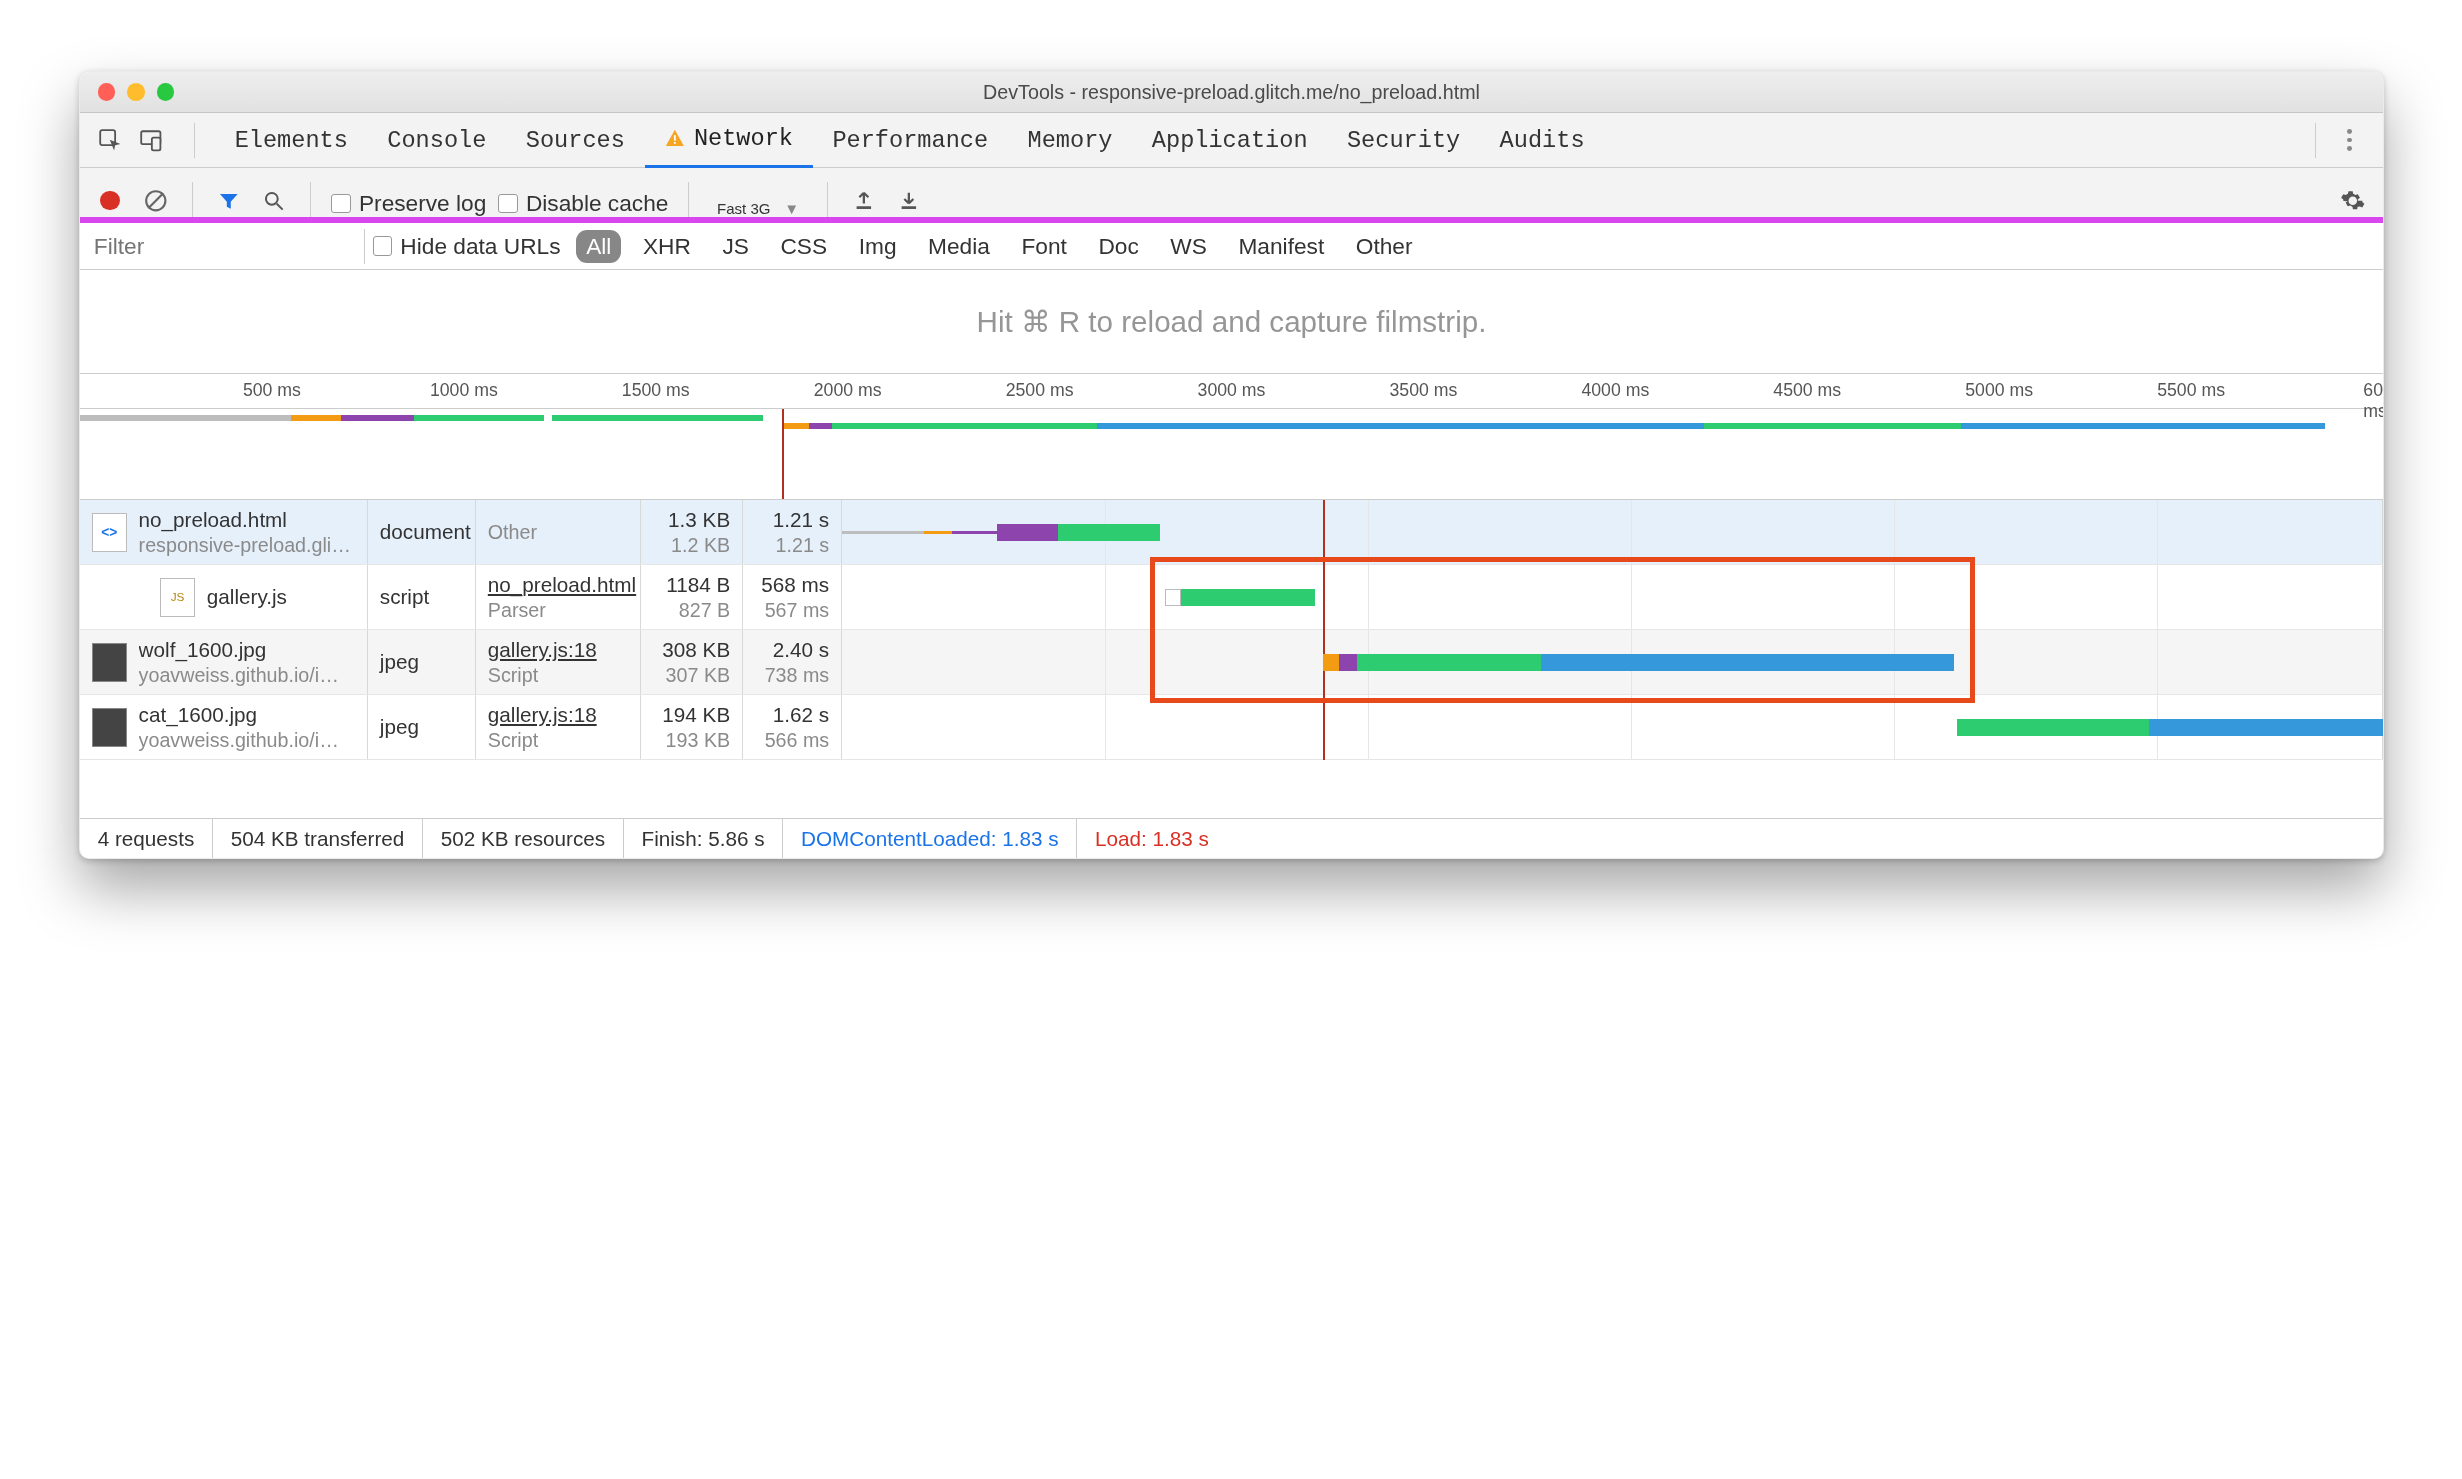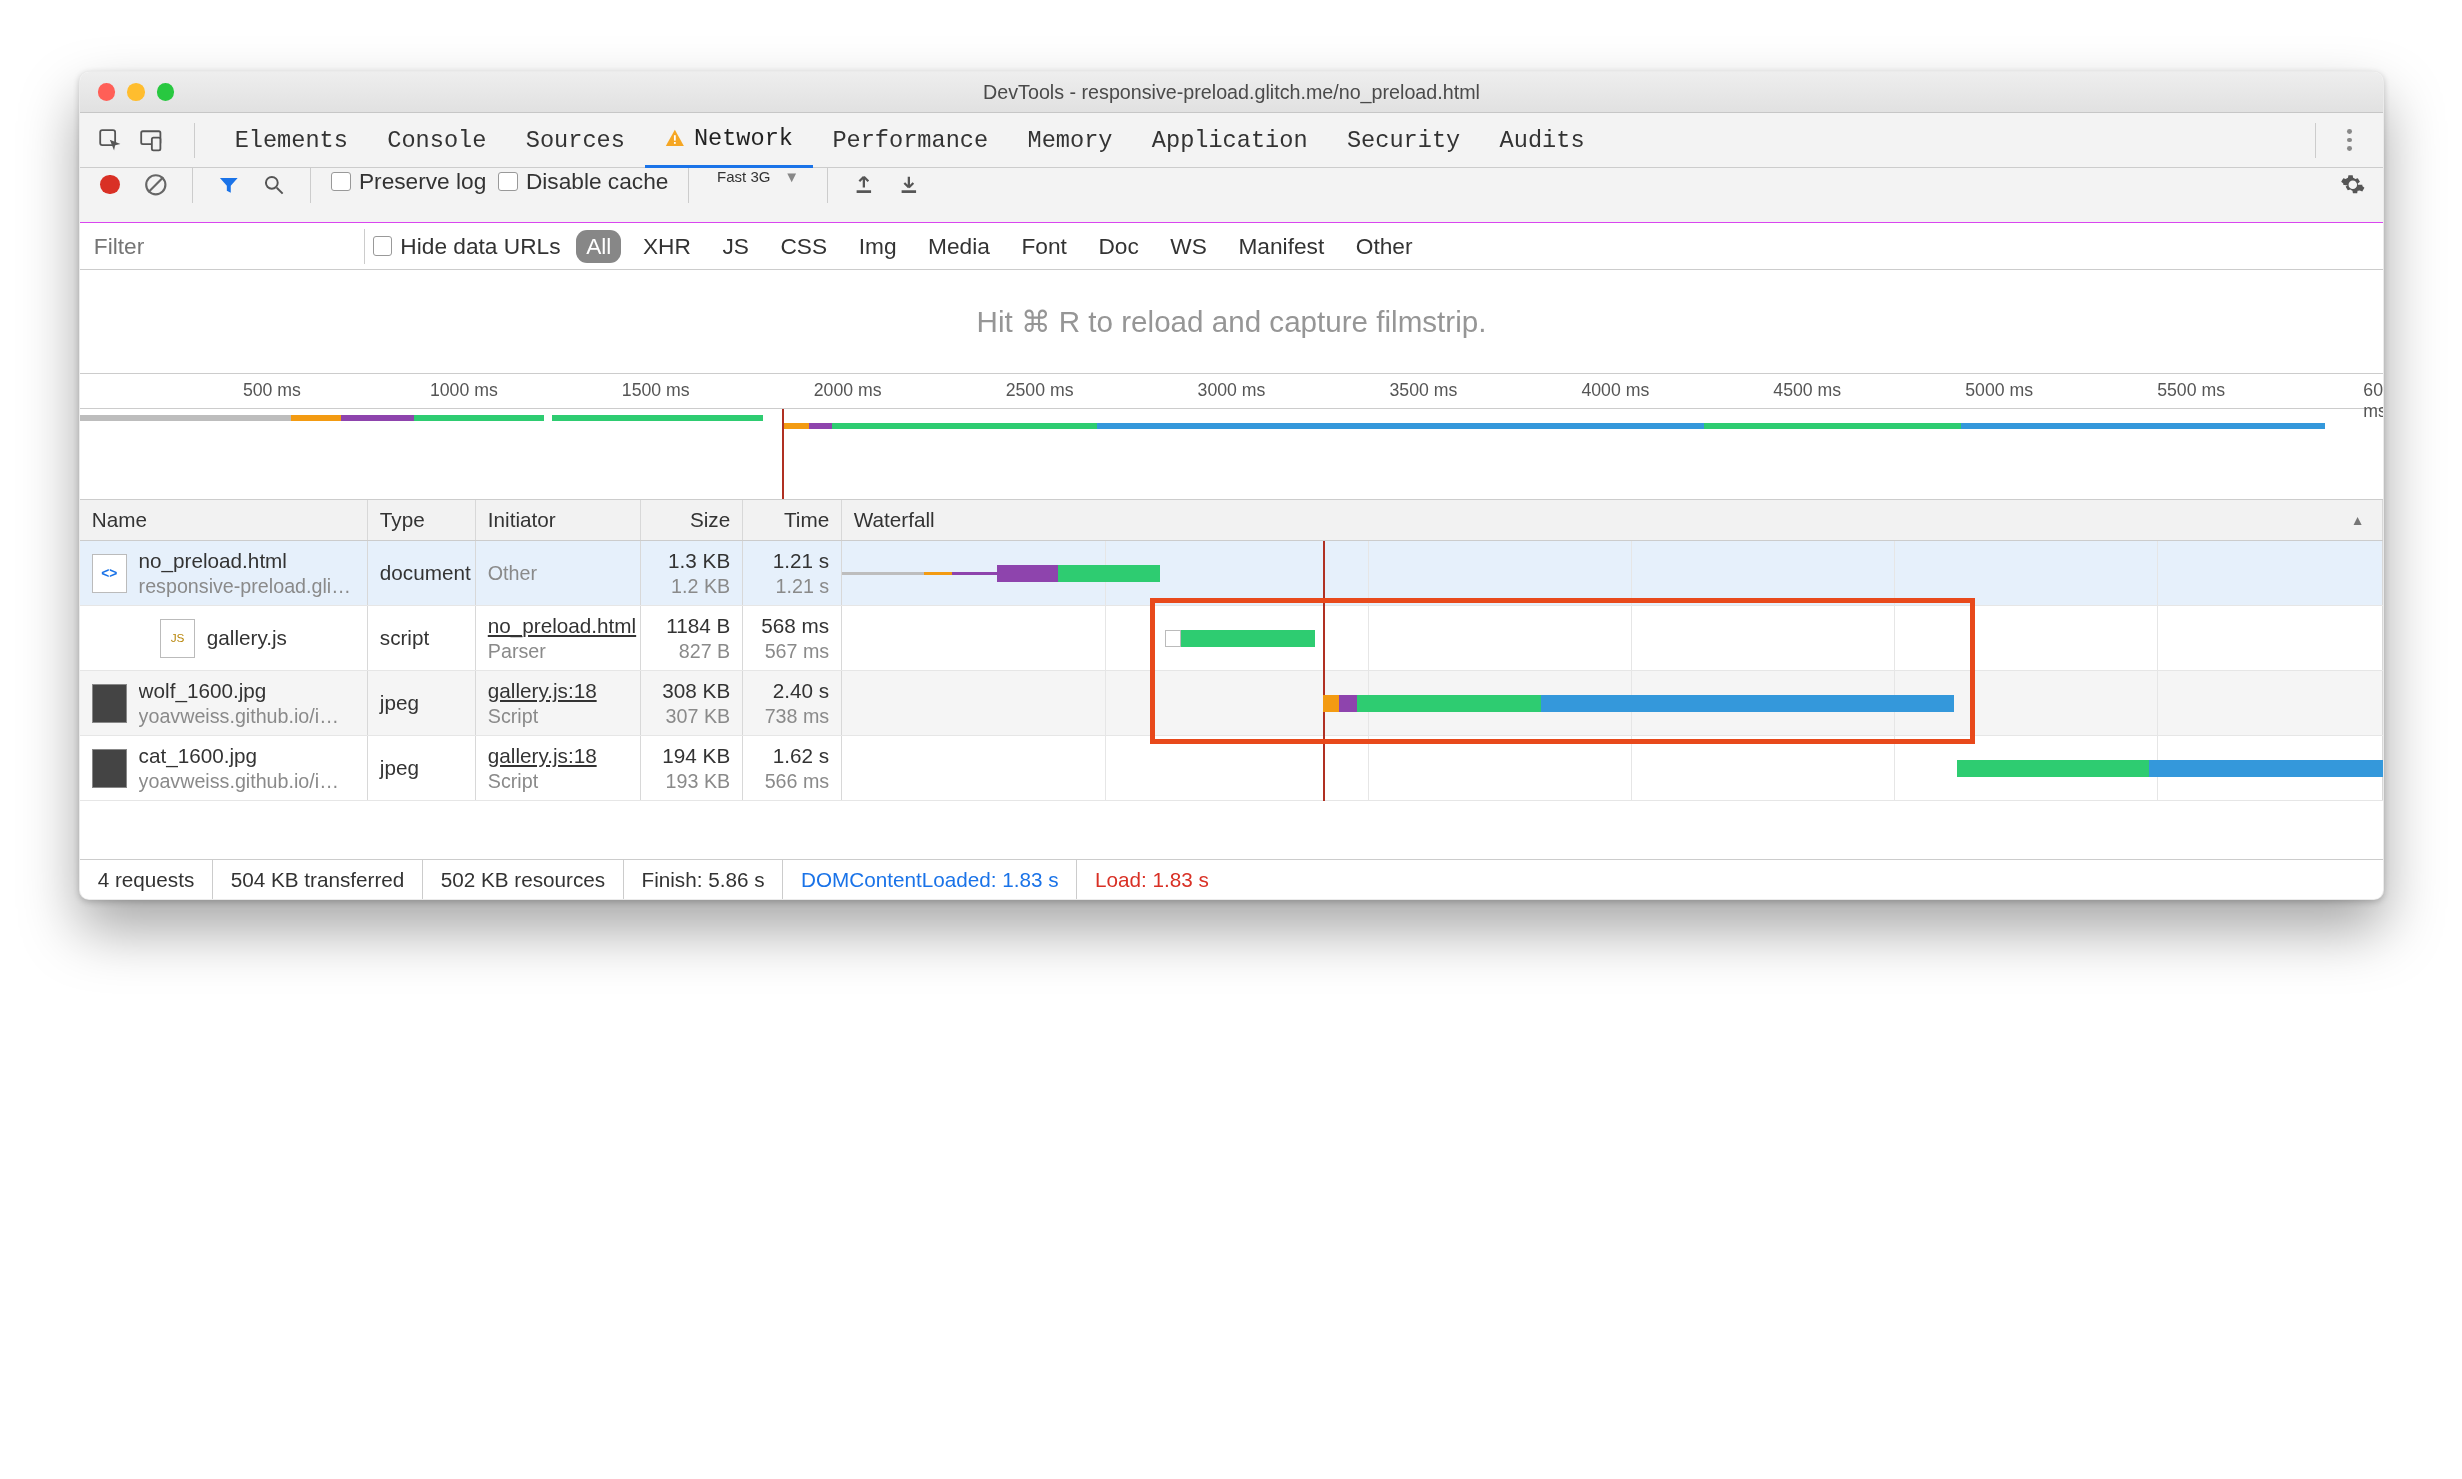--- a/index.html
+++ b/index.html
@@ -19,21 +19,21 @@
   .tabs .device { width:31.5px; height:31.5px; margin-right:7.9px; display:flex; align-items:center; justify-content:center; }
   .tabs .sep { width:1px; height:35px; background:#ccc; margin:0 19.7px; }
   .tabs .tab { padding:0 19.7px; height:55px; display:flex; align-items:center; gap:7.9px; cursor:pointer;}
   .tabs .tab.active { color:#222; border-bottom:3px solid #1a73e8; background:#fff0; font-weight:500;}
   .tabs .warn { width:21.7px; height:21.7px; }
   .tabs .spacer { flex:1; }
   .tabs .kebab { width:27.6px; display:flex; flex-direction:column; gap:3.9px; align-items:center; justify-content:center; margin-right:5.9px;}
   .tabs .kebab span{width:4.9px;height:4.9px;background:#888;border-radius:50%;}
 
   
-  .toolbar { height:55px; background:#f3f3f3; border-bottom:1px solid #d946ef; display:flex; align-items:flex-start; padding:0 13.8px; font-size:22.7px; color:#333; gap:12px;}
+  .toolbar { height:55px; background:#f3f3f3; border-bottom:6px solid #d946ef; display:flex; align-items:flex-end; padding:0 13.8px; font-size:22.7px; color:#333; gap:12px;}
   .toolbar .tbtn{width:33px;height:33px;display:flex;align-items:center;justify-content:center;border-radius:3.9px;}
   .toolbar .vsep{width:1px;height:35px;background:#ccc;margin:0 7.9px;}
   .toolbar .rec{width:19.7px;height:19.7px;border-radius:50%;background:#d93025;}
   .toolbar .clear svg, .toolbar svg{display:block;}
   .toolbar .chk{display:flex;align-items:center;gap:7.9px;}
   .toolbar .chk .box{width:19.7px;height:19.7px;border:1px solid #999;border-radius:3px;background:#fff;}
   .toolbar .throttle{display:flex;align-items:center;gap:13.8px;border:0;background:transparent;font-size:15px;color:#333;padding:0 7.9px;}
   .toolbar .gear{margin-left:auto;}
 
   
@@ -281,41 +281,20 @@
         <div class="seg" style="left: 31.6667%; width: 1%; top: 7.9px; background: rgb(142, 68, 173);"></div>
         <div class="seg" style="left: 32.6667%; width: 11.5%; top: 7.9px; background: rgb(46, 204, 113);"></div>
         <div class="seg" style="left: 44.1667%; width: 26.3333%; top: 7.9px; background: rgb(52, 152, 219);"></div>
         <div class="seg" style="left: 70.5%; width: 11.1667%; top: 7.9px; background: rgb(46, 204, 113);"></div>
         <div class="seg" style="left: 81.6667%; width: 15.8333%; top: 7.9px; background: rgb(52, 152, 219);"></div>
       </div>
   <div class="domline" style="left: 30.5%;"></div>
     </div>
 
   <div class="tbl">
-    <div class="hdr">
-      <div class="col name">
-          <span>Name</span>
-        </div>
-      <div class="col type">
-          <span>Type</span>
-        </div>
-      <div class="col init">
-          <span>Initiator</span>
-        </div>
-      <div class="col size">
-          <span>Size</span>
-        </div>
-      <div class="col time">
-          <span>Time</span>
-        </div>
-      <div class="col wf">
-          <span>Waterfall</span>
-          <span class="sortglyph">▲</span>
-        </div>
-    </div>
     <div class="body" id="tbl-body" style="position: relative;">
         <div class="row sel">
           <div class="col name">
             <div class="ficon doc">&lt;&gt;</div>
             <div class="ncol">
               <div class="ell">no_preload.html</div>
               <div class="sub ell">responsive-preload.glitc…</div>
             </div>
           </div>
           <div class="col type">document</div>

